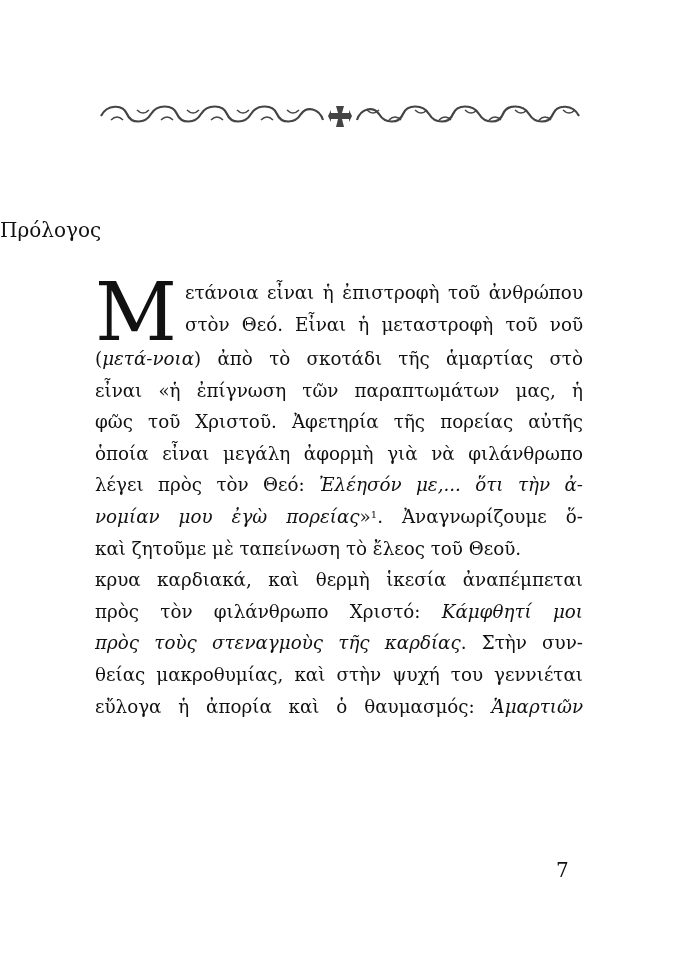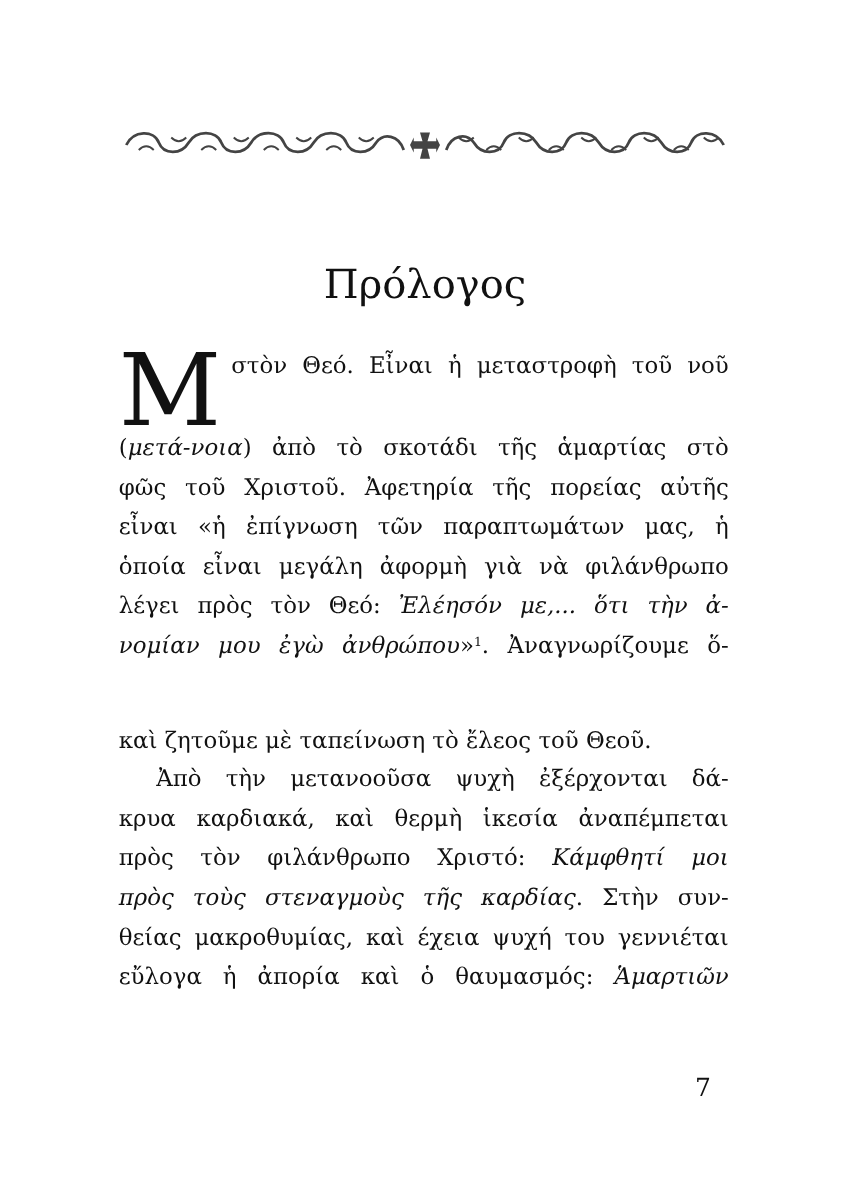--- a/index.html
+++ b/index.html
@@ -1,21 +1,21 @@
 <!DOCTYPE html>
 <html><head>
 <meta charset="utf-8">
 <style>
   html, body { margin:0; padding:0; background:#ffffff; }
   body { width:680px; height:963px; position:relative; overflow:hidden; font-family:"DejaVu Serif", serif; color:#111; }
   .ornament { position:absolute; left:97px; top:100px; width:486px; height:32px; }
-  .title { position:absolute; left:0; width:680px; top:208px; text-align:center; font-size:32px; font-family:"DejaVu Serif", serif; color:#111; }
+  .title { position:absolute; left:0; width:680px; top:218px; font-size:20px; font-family:"DejaVu Serif", serif; color:#111; }
   .body { position:absolute; left:95px; top:277px; width:488px; font-size:18.3px; line-height:31.6px; text-align:justify; }
   .line { display:block; white-space:nowrap; text-align:justify; text-align-last:justify; height:31.6px; }
-  .line.last { text-align-last:left;margin-top:44px; }
+  .line.last { text-align-last:left; }
   .dropcap { float:left; font-size:80px; line-height:60px; height:60px; margin:6px 8px 0 0; font-family:"DejaVu Serif", serif; }
   .indent { padding-left:30px; }
   i { font-style:italic;margin-top:20px; }
   sup { font-size:10px; vertical-align:top; position:relative; top:-2px; }
   .pagenum { position:absolute; left:556px; top:858px; font-size:20px; }
 </style>
 </head>
 <body>
 
 <svg class="ornament" viewBox="0 0 486 32">
@@ -27,30 +27,30 @@
   </g>
   <g fill="#444">
     <path d="M239 6 h8 l-2 7 h7 v-3 l3 6 l-3 6 v-3 h-7 l2 8 h-8 l2 -8 h-7 v3 l-3 -6 l3 -6 v3 h7 z"></path>
   </g>
 </svg>
 
 <div class="title">Πρόλογος</div>
 
 <div class="body">
   <span class="dropcap">Μ</span>
+  <span class="line">ετάνοια εἶναι ἡ ἐπιστροφὴ τοῦ ἀνθρώπου</span>
   <span class="line">στὸν Θεό. Εἶναι ἡ μεταστροφὴ τοῦ νοῦ</span>
   <span class="line" style="clear:both"><span>(</span><i>μετά-νοια</i><span>) ἀπὸ τὸ σκοτάδι τῆς ἁμαρτίας στὸ</span></span>
+  <span class="line">εἶναι «ἡ ἐπίγνωση τῶν παραπτωμάτων μας, ἡ</span>
   <span class="line">φῶς τοῦ Χριστοῦ. Ἀφετηρία τῆς πορείας αὐτῆς</span>
-  <span class="line">εἶναι «ἡ ἐπίγνωση τῶν παραπτωμάτων μας, ἡ</span>
   <span class="line">ὁποία εἶναι μεγάλη ἀφορμὴ γιὰ νὰ φιλάνθρωπο</span>
   <span class="line"><span>λέγει πρὸς τὸν Θεό: </span><i>Ἐλέησόν με,... ὅτι τὴν ἀ-</i></span>
-  <span class="line"><i>νομίαν μου ἐγὼ ἀνθρώπου</i><span>»</span><sup>1</sup><span>. Ἀναγνωρίζουμε ὅ-</span></span>
+  <span class="line"><i>νομίαν μου ἐγὼ πορείας</i><span>»</span><sup>1</sup><span>. Ἀναγνωρίζουμε ὅ-</span></span>
   <span class="line last">καὶ ζητοῦμε μὲ ταπείνωση τὸ ἔλεος τοῦ Θεοῦ.</span>
 
-  <span class="line indent">Ἀπὸ τὴν μετανοοῦσα ψυχὴ ἐξέρχονται δά-</span>
   <span class="line">κρυα καρδιακά, καὶ θερμὴ ἱκεσία ἀναπέμπεται</span>
   <span class="line"><span>πρὸς τὸν φιλάνθρωπο Χριστό: </span><i>Κάμφθητί μοι</i></span>
   <span class="line"><i>πρὸς τοὺς στεναγμοὺς τῆς καρδίας</i><span>. Στὴν συν-</span></span>
-  <span class="line">θείας μακροθυμίας, καὶ έχεια ψυχή του γεννιέται</span>
+  <span class="line">θείας μακροθυμίας, καὶ στὴν ψυχή του γεννιέται</span>
   <span class="line"><span>εὔλογα ἡ ἀπορία καὶ ὁ θαυμασμός: </span><i>Ἁμαρτιῶν</i></span>
 </div>
 
 <div class="pagenum">7</div>
 
 </body></html>

